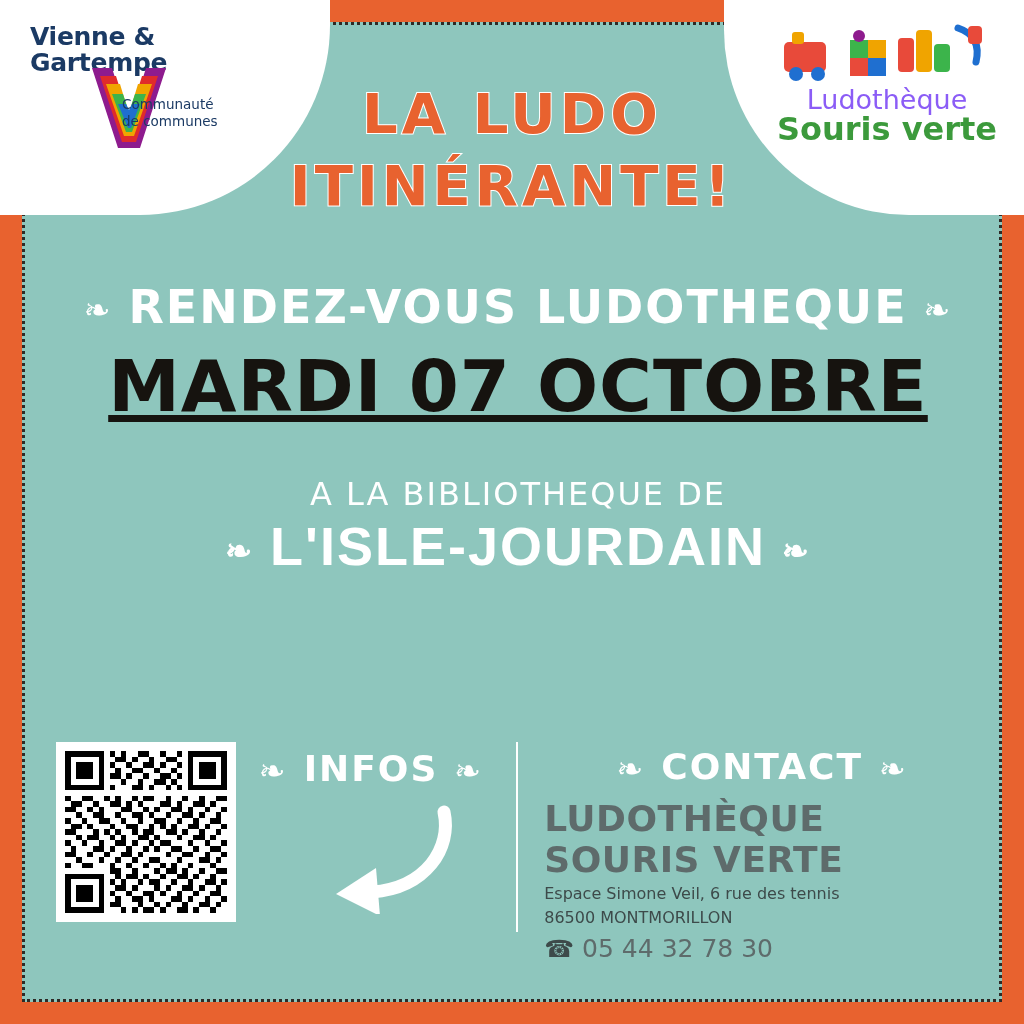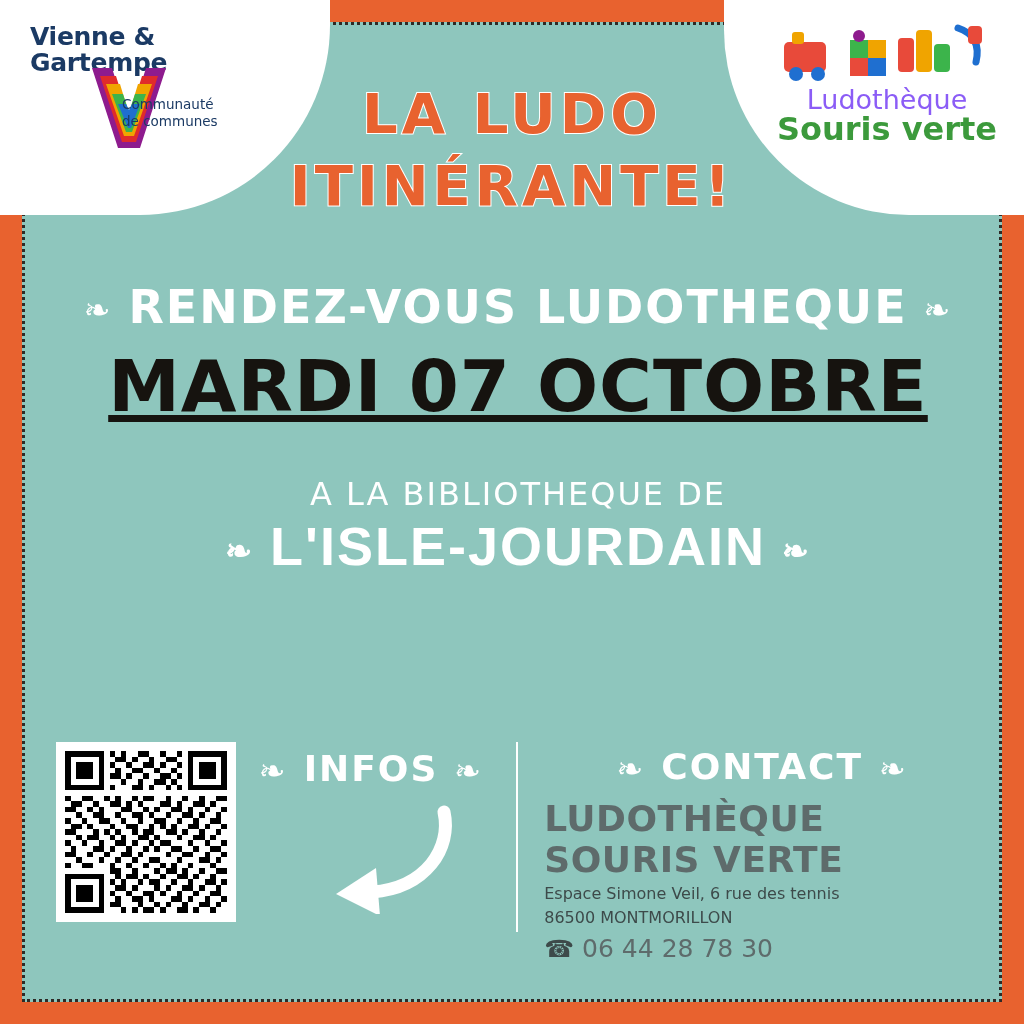--- a/index.html
+++ b/index.html
@@ -566,17 +566,17 @@
 
     <div class="contact-col">
       <div class="contact-title">
         <span class="deco">❧</span><span>CONTACT</span><span class="deco">❧</span>
       </div>
       <div class="contact-org">LUDOTHÈQUE SOURIS VERTE</div>
       <div class="contact-line">Espace Simone Veil, 6 rue des tennis</div>
       <div class="contact-line">86500 MONTMORILLON</div>
       <div class="contact-phone">
         <span class="phone-icon">☎</span>
-        <span>06 44 28 78 30</span>
+        <span>05 44 32 78 30</span>
       </div>
     </div>
   </div>
 </div>
 
 </body></html>

